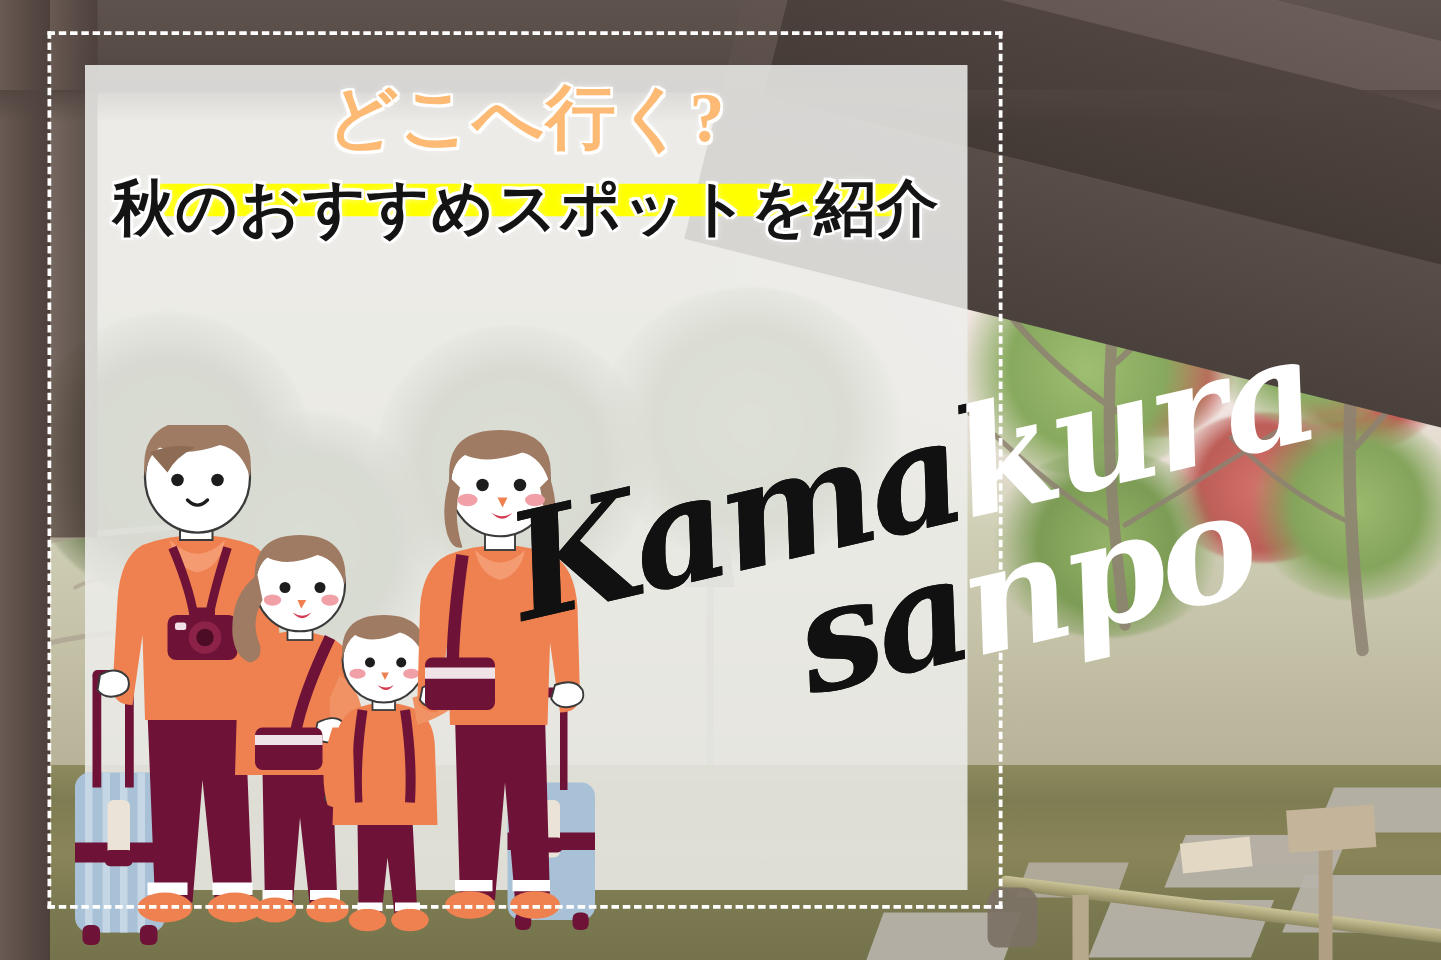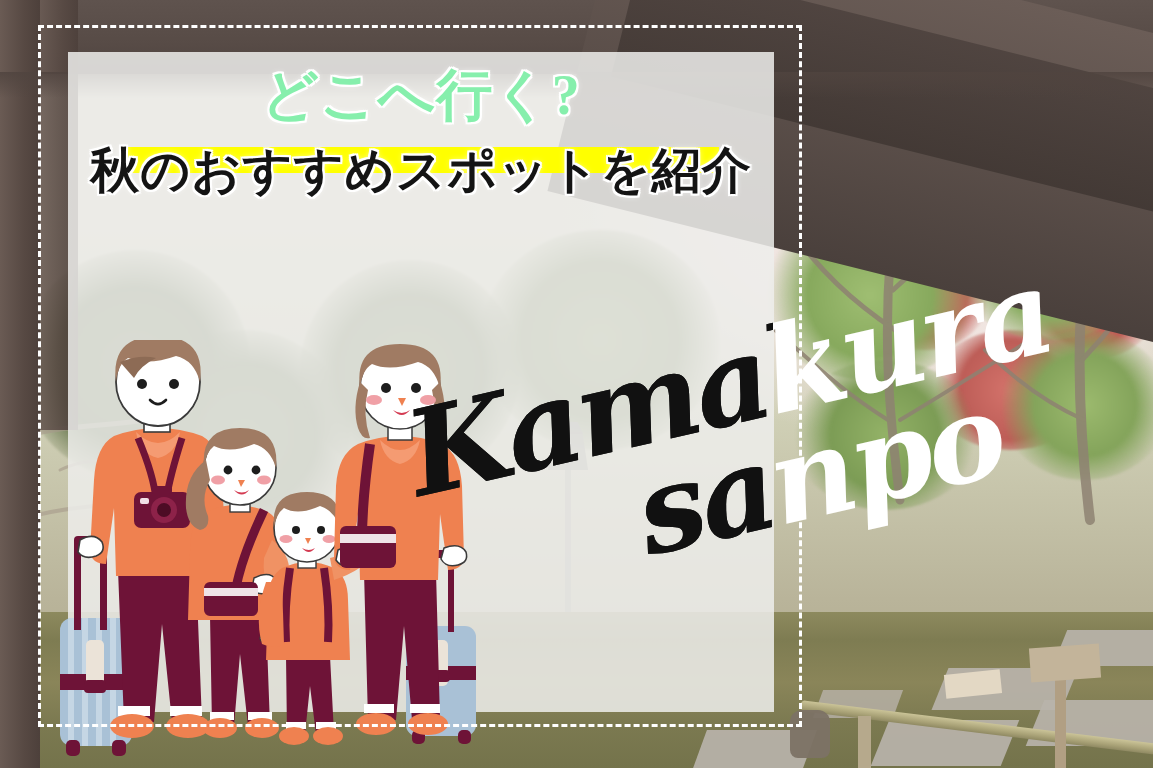--- a/index.html
+++ b/index.html
@@ -59,24 +59,24 @@
   .line1{position:relative;margin:0;padding-top:30px;
     font-family:"Liberation Serif","DejaVu Serif",serif;
     font-weight:bold;font-size:68px;line-height:1;letter-spacing:1px;white-space:nowrap;}
   .line1 .red{color:#fb1212;
     text-shadow:-3px 0 #fff,3px 0 #fff,0 -3px #fff,0 3px #fff,-3px -3px #fff,3px -3px #fff,-3px 3px #fff,3px 3px #fff,
                 -2px 2px 0 #fff,0 0 6px rgba(255,255,255,.9);}
   .line1 .suffix{color:#121212;font-size:50px;
     text-shadow:-2px 0 #fff,2px 0 #fff,0 -2px #fff,0 2px #fff,-2px -2px #fff,2px -2px #fff,-2px 2px #fff,2px 2px #fff;}
   .line2{position:relative;margin:0;padding-top:14px;
     font-family:"Liberation Serif","DejaVu Serif",serif;
-    font-weight:bold;font-size:56px;line-height:1.05;color:#86efac;letter-spacing:1px;
+    font-weight:bold;font-size:56px;line-height:1.05;color:#fdba74;letter-spacing:1px;
     text-shadow:-2px 0 #fff,2px 0 #fff,0 -2px #fff,0 2px #fff,-2px -2px #fff,2px -2px #fff,-2px 2px #fff,2px 2px #fff,0 0 7px rgba(255,255,255,.95);}
   .line3{position:relative;margin:0;padding-top:20px;
-    font-family:Liberation Sans, sans-serif;
+    font-family:Liberation Mono, monospace;
     font-weight:bold;font-size:49px;line-height:1.05;color:#141414;letter-spacing:1px;white-space:nowrap;
     text-shadow:-2px 0 #fff,2px 0 #fff,0 -2px #fff,0 2px #fff,-2px -2px #fff,2px -2px #fff,-2px 2px #fff,2px 2px #fff,0 0 7px rgba(255,255,255,.95);}
 
   
   .script{position:absolute;left:398px;top:404px;width:760px;height:330px;
     transform:rotate(-13deg);transform-origin:left top;pointer-events:none;}
   .script span{display:block;font-family:"DejaVu Serif",serif;font-style:italic;font-weight:bold;
     font-size:118px;line-height:.92;letter-spacing:-4px;}
   .script .w1{margin-left:0px;}
   .script .w2{margin-left:210px;}

